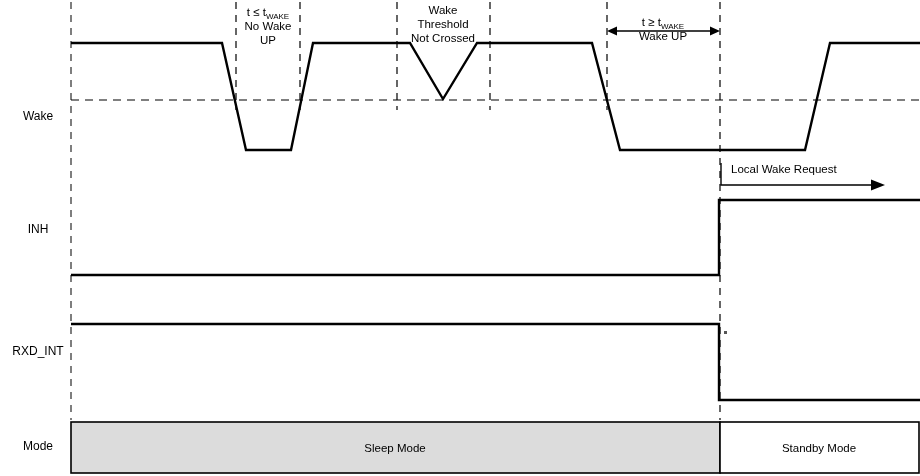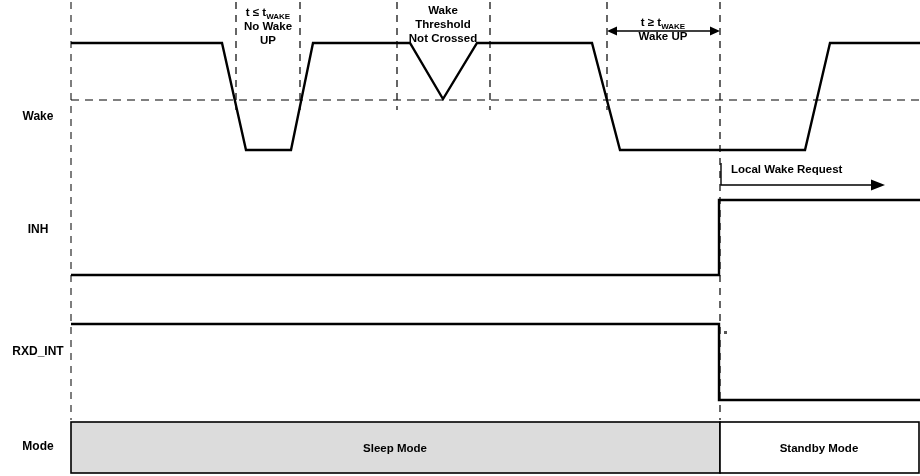--- a/index.html
+++ b/index.html
@@ -7,21 +7,20 @@
     padding: 0;
     background: #ffffff;
   }
   #diagram-root {
     position: relative;
     width: 920px;
     height: 476px;
     background: #ffffff;
     font-family: "Liberation Sans", sans-serif;
     overflow: hidden;
-    font-weight: bold;
   }
   #timing-svg {
     position: absolute;
     left: 0;
     top: 0;
     width: 920px;
     height: 476px;
   }
   .sig-label {
     font-size: 12px;

